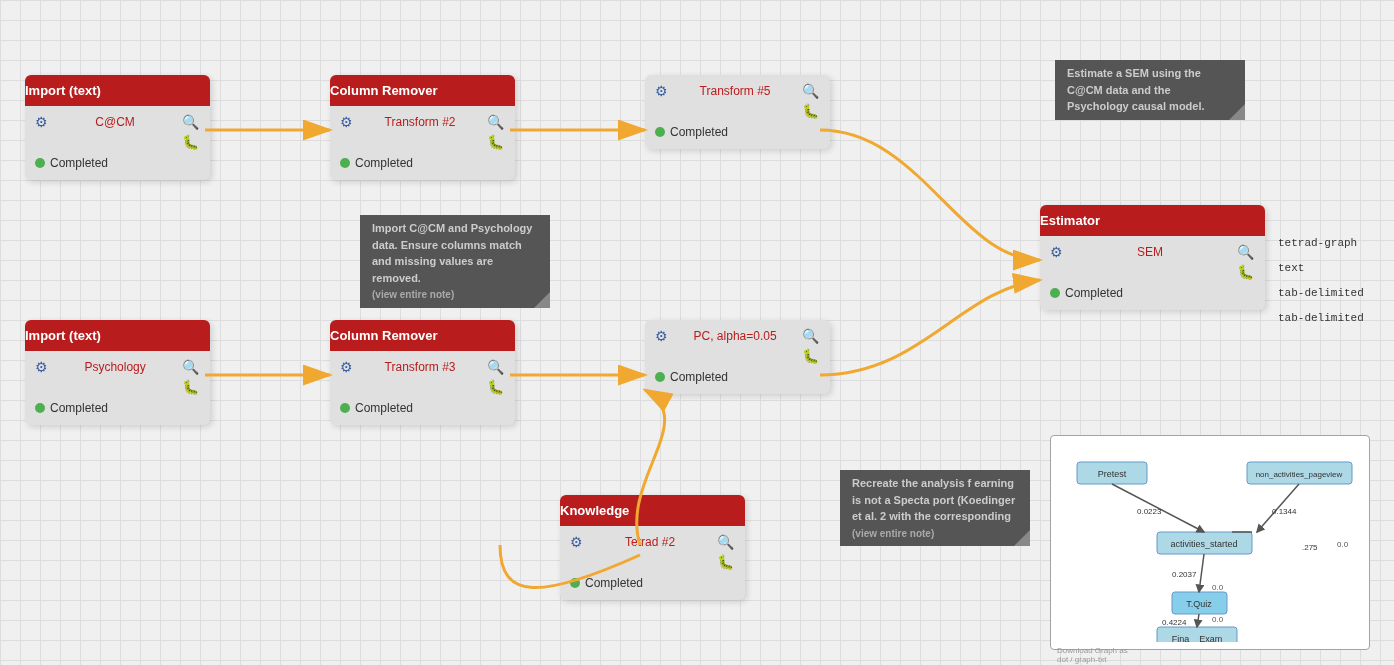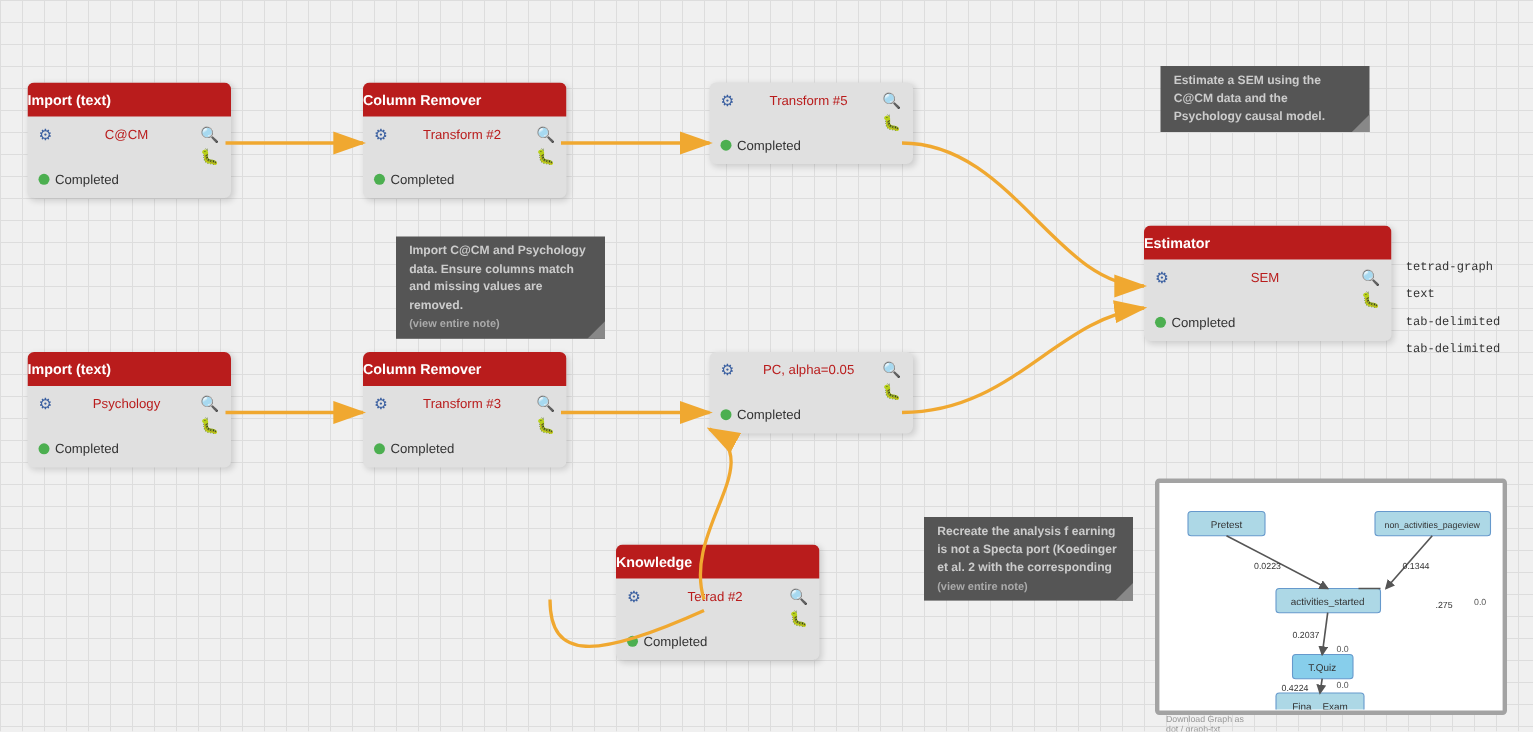--- a/index.html
+++ b/index.html
@@ -88,21 +88,21 @@
       top: 0; left: 0;
       width: 1394px;
       height: 665px;
       pointer-events: none;
       z-index: 2;
     }
     
     .graph-preview {
       position: absolute;
       background: white;
-      border: 4px solid #a3a3a3;
+      border: 1px solid #a3a3a3;
       border-radius: 4px;
       padding: 6px;
       font-size: 9px;
       color: #333;
     }
     
     .output-label {
       position: absolute;
       font-size: 11px;
       color: #333;

